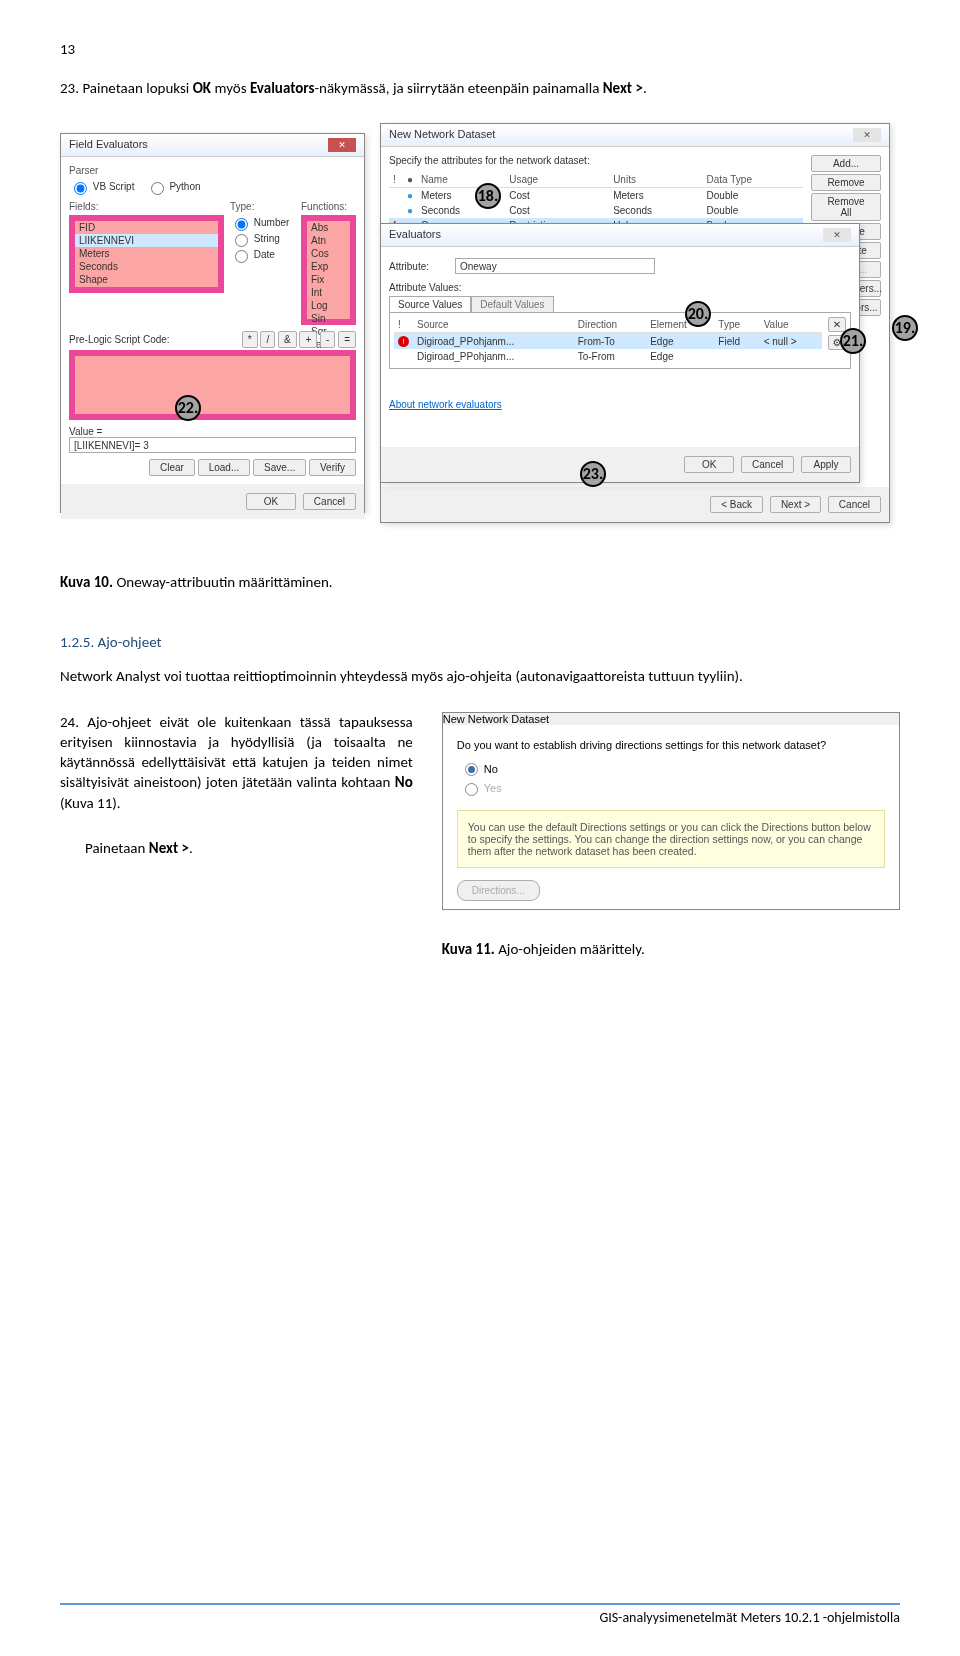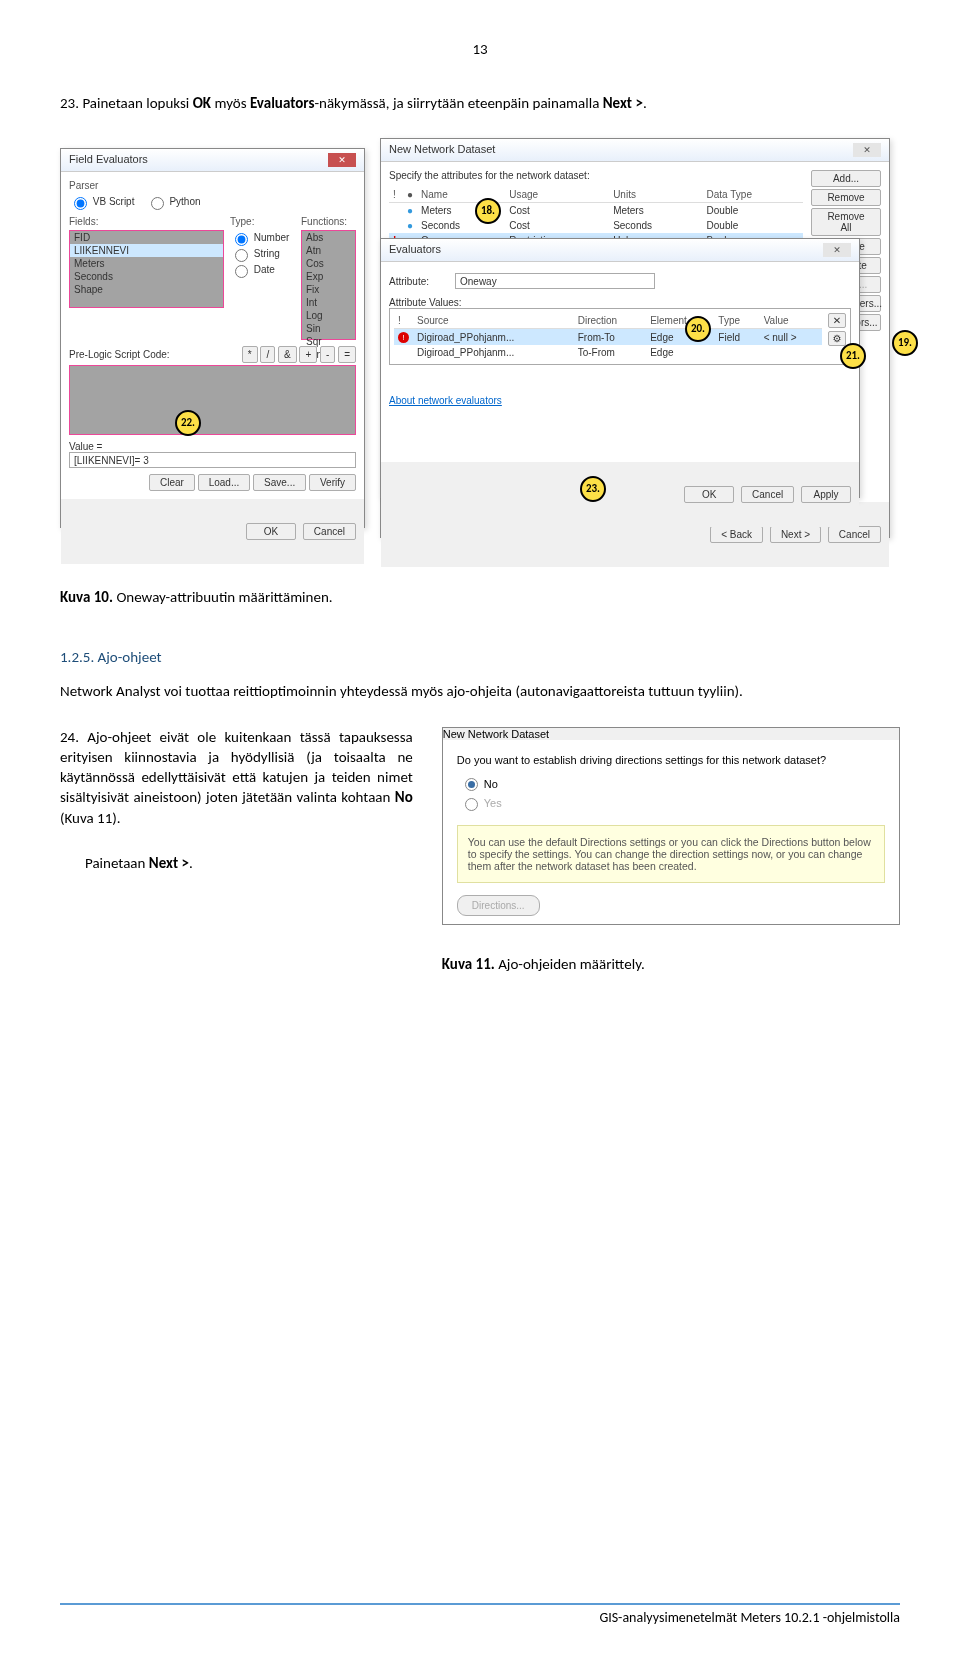--- a/index.html
+++ b/index.html
@@ -10,23 +10,23 @@
     background: #fff;
     width: 960px;
     color: #000;
   }
   .page {
     padding: 40px 60px 30px 60px;
     position: relative;
     min-height: 1656px;
   }
   .page-number {
-    text-align: center;
+    text-align: left;
     font-size: 15px;
-    margin-bottom: 35px;
+    margin-bottom: 20px;
   }
   .body-text {
     font-size: 15px;
     line-height: 1.35;
     margin: 0 0 25px 0;
   }
   .body-text b { font-weight: bold; }
   .justify { text-align: justify; }
   .caption {
     font-size: 15px;
@@ -80,36 +80,36 @@
   .dlg .inner { padding: 8px; background: #fff; }
   .btn {
     display: inline-block;
     background: #f0f0f0;
     border: 1px solid #adadad;
     padding: 2px 10px;
     font-size: 10px;
     border-radius: 2px;
     text-align: center;
   }
-  .btn-row { text-align: right; padding: 24px 8px; background: #f0f0f0; }
+  .btn-row { text-align: right; padding: 9px 8px; background: #f0f0f0; }
   .btn-row .btn { margin-left: 4px; min-width: 50px; }
   .field { display: flex; align-items: center; gap: 6px; margin: 3px 0; }
   .field label { width: 60px; }
   .combo, .input {
     border: 1px solid #aaa;
     background: #fff;
     padding: 1px 4px;
     font-size: 10px;
     height: 16px;
     line-height: 14px;
     display: inline-block;
   }
   .listbox {
-    border: 1px solid #ec4899;
-    background: #a3a3a3;
+    border: 6px solid #ec4899;
+    background: #fca5a5;
     font-size: 10px;
   }
   .listbox div { padding: 1px 4px; }
   .group-label { color: #555; margin-bottom: 3px; }
   .tab {
     display: inline-block;
     border: 1px solid #aaa;
     border-bottom: none;
     padding: 2px 8px;
     background: #fff;
@@ -124,22 +124,22 @@
   .radio, .check { vertical-align: middle; }
   .link { color: #0066cc; text-decoration: underline; }
   .sidebtns { display:flex; flex-direction:column; gap:2px; }
   .sidebtns .btn { width: 70px; text-align: center; }
   .callout {
     position: absolute;
     width: 26px;
     height: 26px;
     border: 2px solid #000;
     border-radius: 50%;
-    background: #fde047;
-    font-size: 11px;
+    background: #a3a3a3;
+    font-size: 16px;
     font-weight: bold;
     text-align: center;
     line-height: 22px;
     z-index: 50;
   }
 
   
   .shot2 {
     border: 1px solid #888;
     background: #f0f0f0;
@@ -342,20 +342,23 @@
       <div class="titlebar">
         <span>Evaluators</span>
         <span class="x" style="background:#e5e5e5;color:#555;">✕</span>
       </div>
       <div class="inner" style="height:200px;">
         <div class="field">
           <label>Attribute:</label>
           <span class="combo" style="width:200px;">Oneway</span>
         </div>
         <div style="font-size:10px; margin-top:8px;">Attribute Values:</div>
+        <div style="margin-top:3px;">
+          <span class="tab">Source Values</span><span class="tab inactive">Default Values</span>
+        </div>
         <div style="border:1px solid #aaa; padding:4px; display:flex; gap:6px;">
           <table class="tbl" style="flex:1;">
             <tbody>
                 <tr>
               <th style="width:12px;">!</th>
               <th>Source</th>
               <th>Direction</th>
               <th>Element</th>
               <th>Type</th>
               <th>Value</th>

